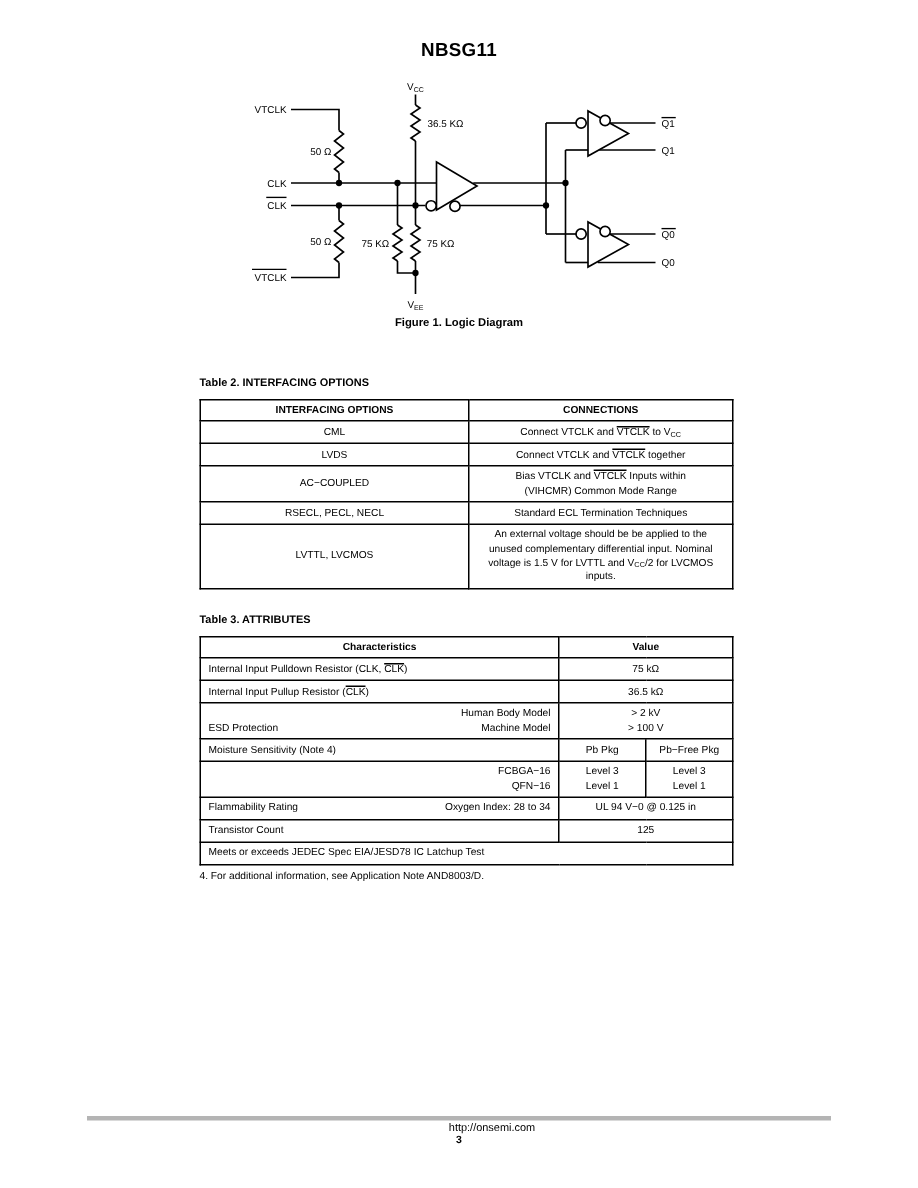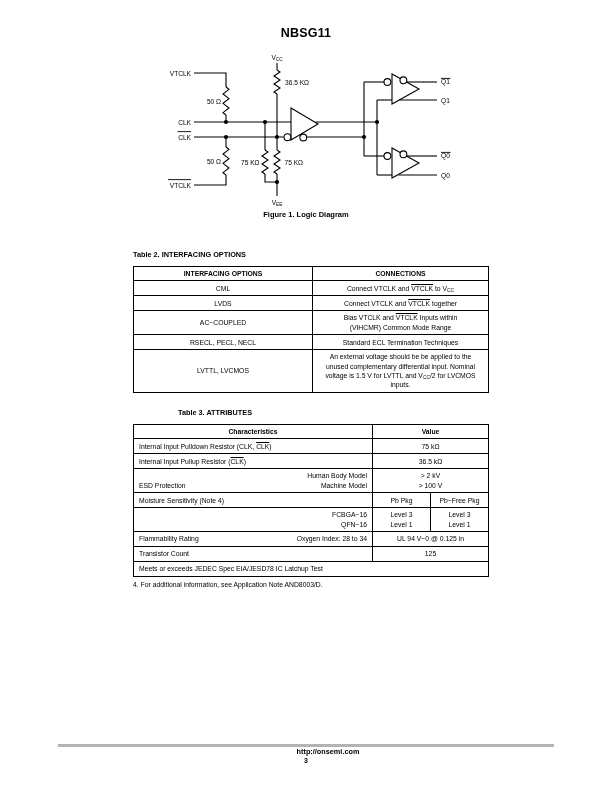--- a/index.html
+++ b/index.html
@@ -7,36 +7,36 @@
     width:612px;height:792px;position:relative;background:#fff;color:#000;
     font-family:"Liberation Sans","DejaVu Sans",sans-serif;
     -webkit-font-smoothing:antialiased;
   }
   .abs{position:absolute;}
   .center{left:0;right:0;text-align:center;}
   .page-title{top:26px;font-size:12.5px;font-weight:bold;letter-spacing:.2px;text-align:center;}
   .fig-caption{top:210px;font-size:7.5px;font-weight:bold;}
   .tbl-title{font-size:7.3px;font-weight:bold;white-space:nowrap;}
   .t2-title{left:133px;top:250px;}
-  .t3-title{left:133px;top:408px;margin-left:45px;}
+  .t3-title{left:133px;top:408px;}
   table{border-collapse:collapse;table-layout:fixed;}
   .dtab{position:absolute;left:133px;width:355px;font-size:6.8px;line-height:9.4px;}
   .t2{top:266px;}
   .t3{top:424px;}
   .dtab th,.dtab td{border:1px solid #000;padding:2px 5px;vertical-align:middle;}
   .dtab th{font-weight:bold;text-align:center;height:9px;}
   .dtab td{text-align:center;height:10px;}
   .dtab td.lft{text-align:left;}
   .split{display:flex;justify-content:space-between;align-items:flex-end;gap:4px;}
   .rlines{text-align:right;}
   .ol{text-decoration:overline;}
   sub{font-size:4.9px;vertical-align:-1.2px;line-height:0;}
   .footnote{left:133px;top:581px;font-size:6.8px;}
   .footer-bar{left:58px;top:744px;width:496px;height:2.5px;background:#b4b4b4;}
-  .footer-url{top:747px;font-size:7.3px;font-weight:bold;padding-left:44px;}
+  .footer-url{top:747px;font-size:7.3px;font-weight:normal;padding-left:44px;}
   .footer-page{top:757px;font-size:7px;font-weight:bold;}
   svg text{font-family:"Liberation Sans","DejaVu Sans",sans-serif;font-size:6.6px;fill:#000;stroke:none;}
 </style>
 </head>
 <body>
 
 <div class="abs center page-title">NBSG11</div>
 
 <svg class="abs" style="left:0;top:0" width="612" height="230" viewBox="0 0 612 230">
   <g stroke="#000" stroke-width="1.1" fill="none">

